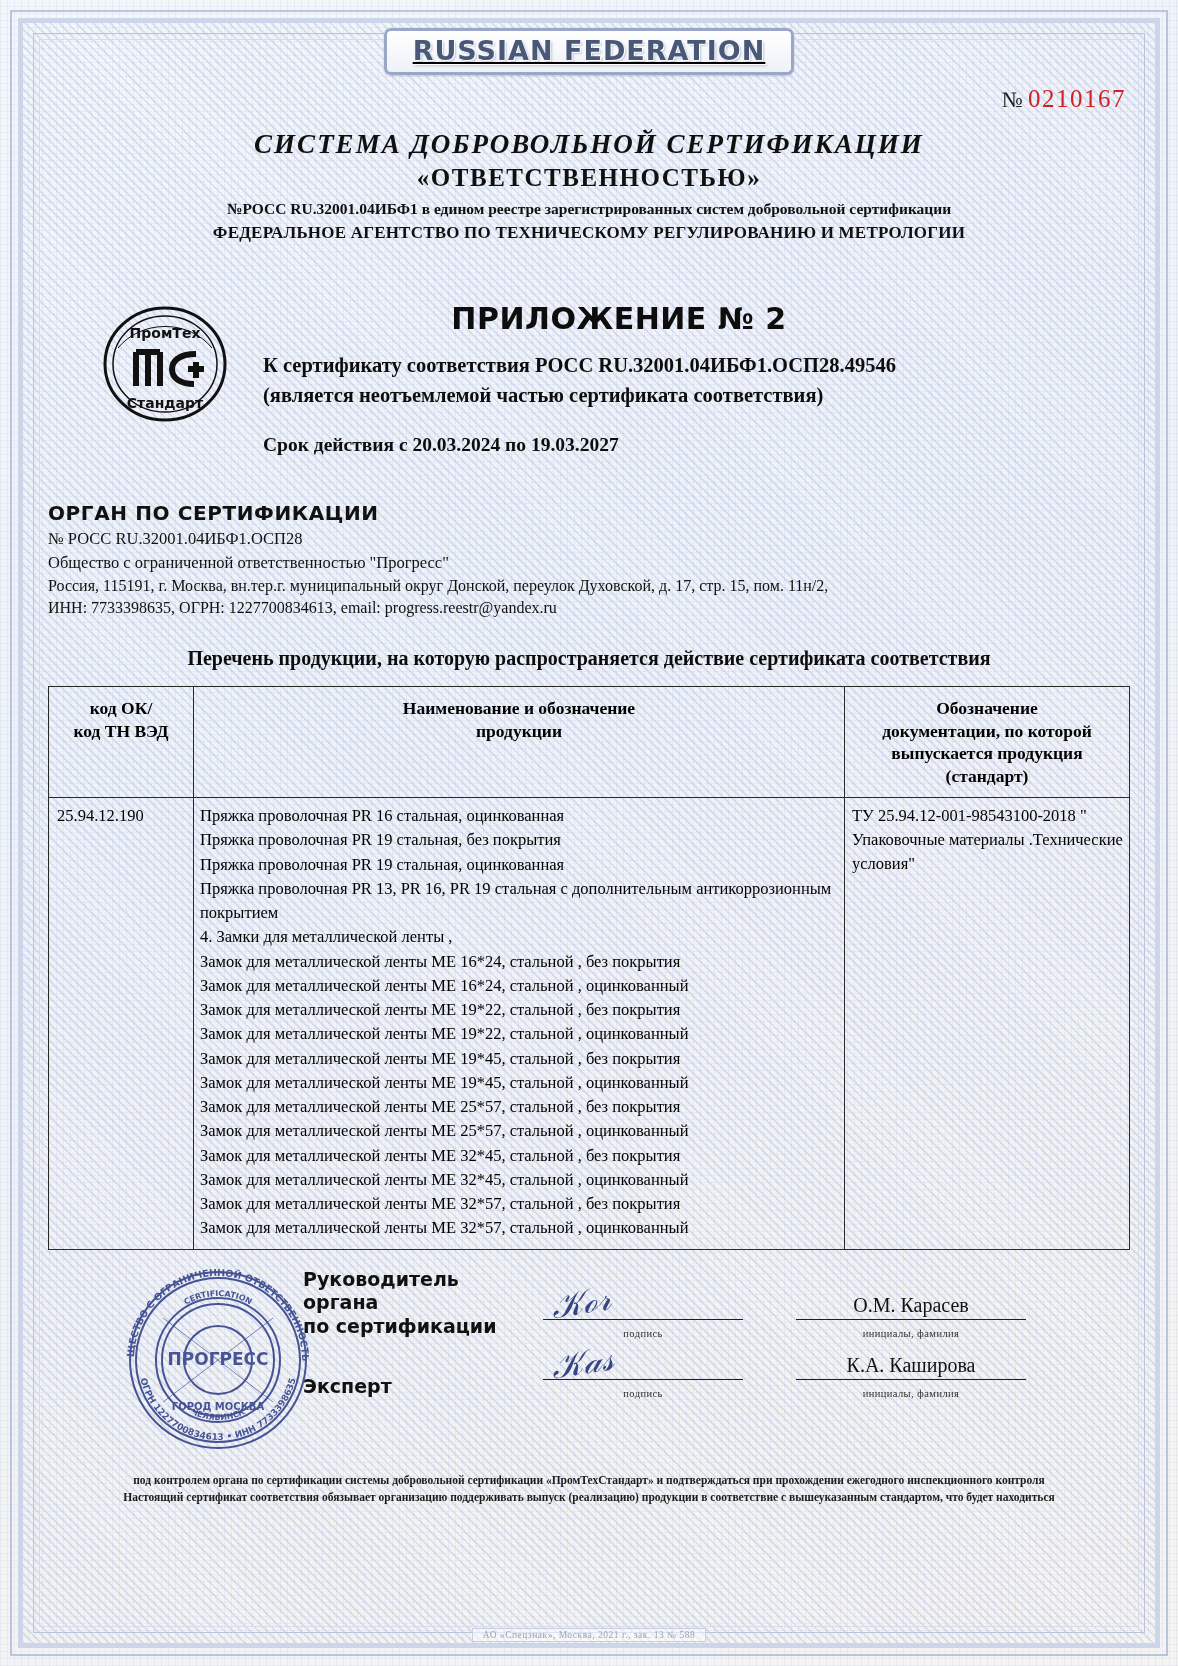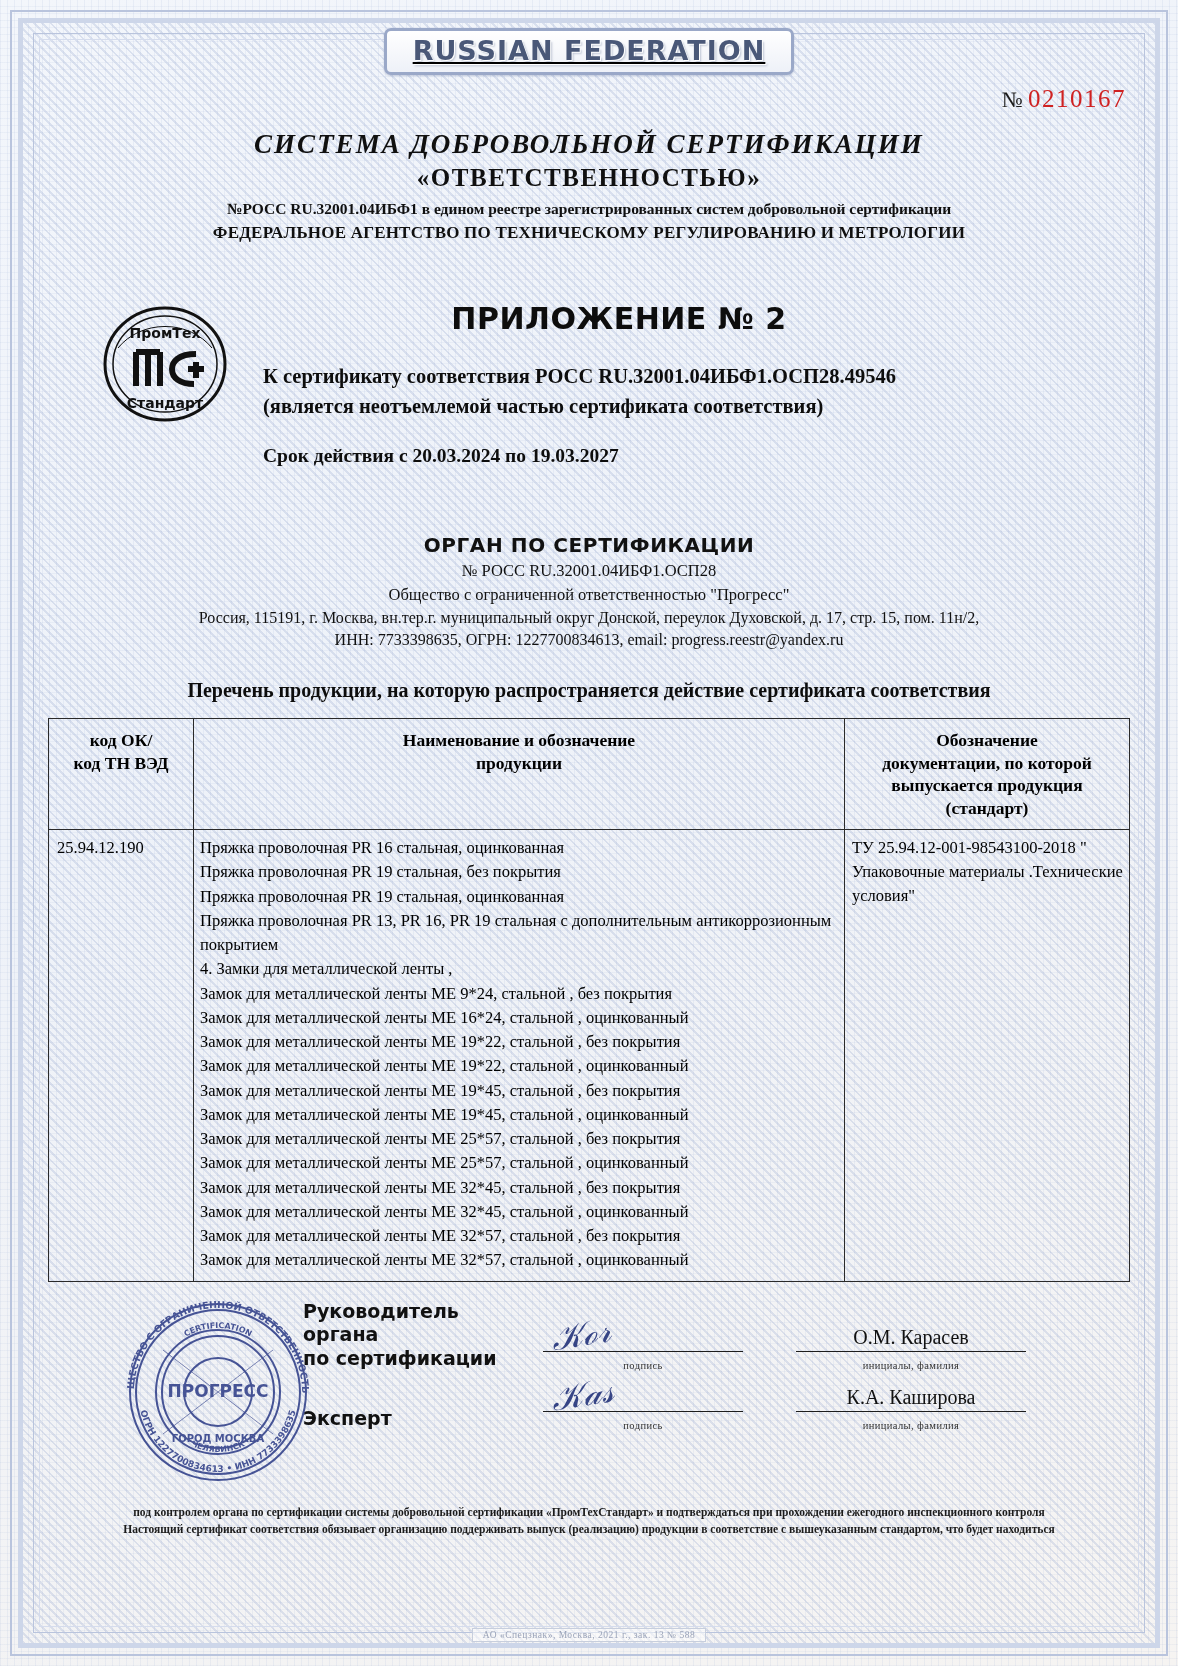--- a/index.html
+++ b/index.html
@@ -134,38 +134,38 @@
     text-align: center;
     font-family: "DejaVu Sans", sans-serif;
     font-size: 30px;
     font-weight: bold;
     margin-top: 58px;
     letter-spacing: 0.5px;
     color: #0d0d0d;
     padding-left: 60px;
   }
   .cert-ref {
-    margin-top: 26px;
+    margin-top: 15px;
     padding-left: 215px;
     font-size: 20.5px;
     font-weight: bold;
     line-height: 1.45;
     color: #0d0d0d;
   }
   .validity {
     margin-top: 24px;
     padding-left: 215px;
     font-size: 19.5px;
     font-weight: bold;
     color: #0d0d0d;
   }
 
   .org-block {
-    margin-top: 66px;
-    text-align: center;
+    margin-top: 45px;
+    text-align: left;
     color: #111;
   }
   .org-title {
     font-family: "DejaVu Sans", sans-serif;
     font-size: 20px;
     font-weight: bold;
     letter-spacing: 0.6px;
   }
   .org-line {
     font-size: 16.5px;
@@ -417,21 +417,21 @@
       </thead>
       <tbody>
         <tr>
           <td class="cell-code">25.94.12.190</td>
           <td class="cell-name">
             <div class="name-line wrap">Пряжка проволочная PR 16 стальная, оцинкованная</div>
             <div class="name-line wrap">Пряжка проволочная PR 19 стальная, без покрытия</div>
             <div class="name-line wrap">Пряжка проволочная PR 19 стальная, оцинкованная</div>
             <div class="name-line wrap">Пряжка проволочная PR 13, PR 16, PR 19 стальная с дополнительным антикоррозионным покрытием</div>
             <div class="name-line wrap"> 4. Замки для металлической ленты ,</div>
-            <div class="name-line">Замок для металлической ленты МЕ 9*24, стальной , без покрытия</div>
+            <div class="name-line">Замок для металлической ленты МЕ 16*24, стальной , без покрытия</div>
             <div class="name-line">Замок для металлической ленты МЕ 16*24, стальной , оцинкованный</div>
             <div class="name-line">Замок для металлической ленты МЕ 19*22, стальной , без покрытия</div>
             <div class="name-line">Замок для металлической ленты МЕ 19*22, стальной , оцинкованный</div>
             <div class="name-line">Замок для металлической ленты МЕ 19*45, стальной , без покрытия</div>
             <div class="name-line">Замок для металлической ленты МЕ 19*45, стальной , оцинкованный</div>
             <div class="name-line">Замок для металлической ленты МЕ 25*57, стальной , без покрытия</div>
             <div class="name-line">Замок для металлической ленты МЕ 25*57, стальной , оцинкованный</div>
             <div class="name-line">Замок для металлической ленты МЕ 32*45, стальной , без покрытия</div>
             <div class="name-line">Замок для металлической ленты МЕ 32*45, стальной , оцинкованный</div>
             <div class="name-line">Замок для металлической ленты МЕ 32*57, стальной , без покрытия</div>

